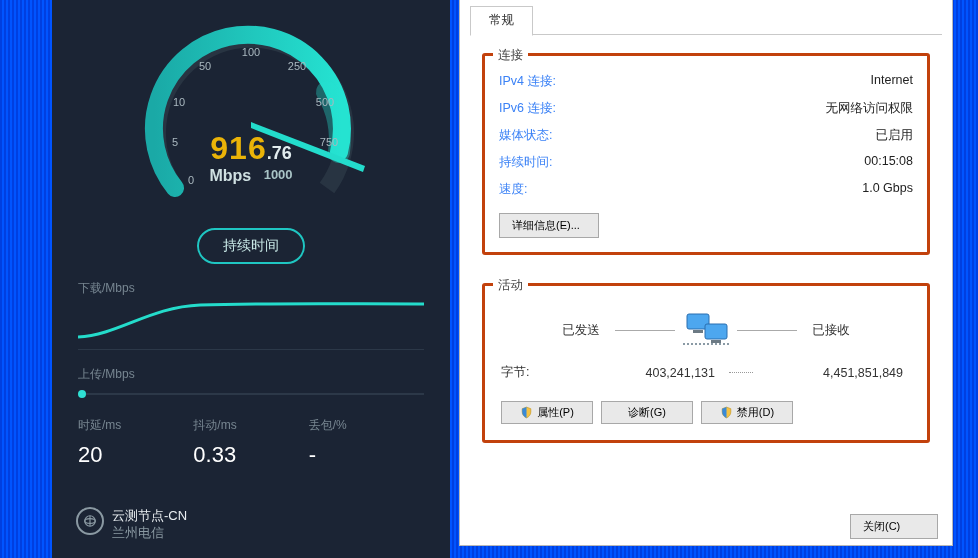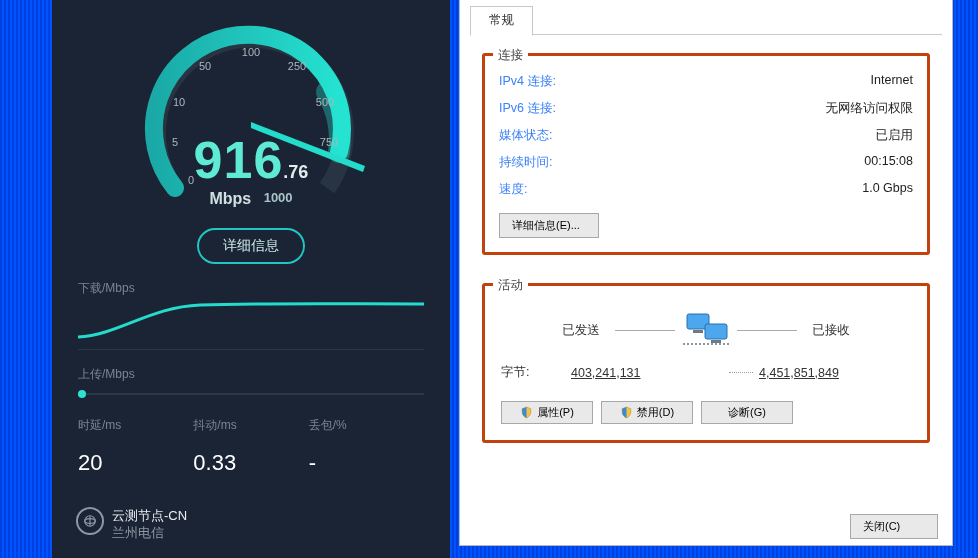--- a/index.html
+++ b/index.html
@@ -18,42 +18,42 @@
     color: #e6ecef;
     padding: 10px 26px 18px 26px;
   }
   .gauge-wrap { position: relative; width: 248px; height: 210px; margin: 2px auto 0; }
   .gauge-wrap svg { position: absolute; top: 0; left: 0; }
   .tick-lbl { position: absolute; color: #a9b7bf; font-size: 11px; transform: translate(-50%,-50%); }
   .gauge-value {
     position: absolute; left: 0; right: 0; top: 118px;
     text-align: center; font-weight: 700;
   }
-  .gauge-value .big { font-size: 52px; color: #5eead4; letter-spacing: 1px; text-align: center; }
+  .gauge-value .big { font-size: 32px; color: #eab308; letter-spacing: 1px; text-align: center; }
   .gauge-value .frac { font-size: 18px; color: #e2ecef; }
   .gauge-value .unit { font-size: 16px; color: #cfe0e2; display: inline-block; margin-top: -4px; }
   .gauge-value .thou { font-size: 13px; color: #a9c4c6; margin-left: 8px; vertical-align: 2px; }
   .btn-cancel {
     display: block; margin: 6px auto 0;
     padding: 7px 24px; border-radius: 20px;
     border: 2px solid #1fc6c2; color: #c8e8e6;
     background: transparent; font-size: 14px; cursor: pointer;
   }
 
   .sec-label { color: #778691; font-size: 12px; margin-top: 16px; }
   .divider { height: 1px; background: #2c3848; margin-top: 8px; }
   .dl-spark { position: relative; height: 44px; }
   .dl-spark svg { width: 100%; height: 44px; }
   .ul-bar { height: 2px; background: #2c3848; margin-top: 10px; position: relative; }
   .ul-bar .dot { position: absolute; left: 0; top: -3px; width: 8px; height: 8px; border-radius: 50%; background: #2fe0d3; }
 
   .metrics { display: flex; margin-top: 22px; }
   .metric { flex: 1; }
   .metric .ml { color: #778691; font-size: 12px; }
-  .metric .mv { color: #fff; font-size: 22px; margin-top: 16px; }
+  .metric .mv { color: #fff; font-size: 22px; margin-top: 8px; }
 
   .footer { position: absolute; left: 24px; right: 24px; bottom: 16px; display: flex; justify-content: space-between; align-items: flex-start; }
   .fblock { display: flex; gap: 8px; align-items: flex-start; }
   .ficon { width: 28px; height: 28px; border: 2px solid #8a99a2; border-radius: 50%; display:flex; align-items:center; justify-content:center; color:#8a99a2; font-size:13px; flex:0 0 28px;}
   .ftext { font-size: 13px; line-height: 1.35; }
   .ftext .l1 { color: #e9eef1; }
   .ftext .l2 { color: #8a99a2; }
 
   
   .nicwin {
@@ -83,21 +83,21 @@
     text-align: left;
   }
   .details-row { margin-top: 10px; }
   .activity-body { padding: 6px 2px 2px; }
   .act-top { display: flex; align-items: center; justify-content: center; gap: 4px; margin: 6px 0 2px; }
   .act-line { width: 60px; height: 1px; background: #aaa; }
   .act-lbl { color: #333; width: 60px; text-align: center; }
   .neticon { width: 54px; height: 40px; display:flex; align-items:center; justify-content:center; }
   .bytes-row { display: flex; align-items: center; margin-top: 14px; }
   .bytes-row .k { width: 70px; }
-  .bytes-row .cell { flex: 1; text-align: left; padding-right: 8px; text-decoration: underline; }
+  .bytes-row .cell { flex: 1; text-align: right; padding-right: 8px; }
   .bytes-row .sep { width: 24px; border-top: 1px dotted #999; height: 0; margin: 0 6px; align-self: center; }
   .btnrow { display: flex; gap: 8px; margin-top: 20px; }
   .btnrow .winbtn { min-width: 92px; padding: 3px 16px; display:flex; align-items:center; justify-content:center; gap:4px;}
   .shield { width:13px; height:13px; }
   .closebar { position: absolute; right: 14px; bottom: 6px; }
 
 </style>
 </head>
 <body>
 
@@ -130,21 +130,21 @@
     <span class="tick-lbl" style="left:198px; top:90px">500</span>
     <span class="tick-lbl" style="left:202px; top:130px">750</span>
 
     <div class="gauge-value">
       <span class="big">916</span><span class="frac">.76</span><br>
       <span class="unit">Mbps</span>
       <span class="thou">1000</span>
     </div>
   </div>
 
-  <button class="btn-cancel">详细信息</button>
+  <button class="btn-cancel">持续时间</button>
 
   <div class="sec-label">下载/Mbps</div>
   <div class="dl-spark">
     <svg viewBox="0 0 340 44" preserveAspectRatio="none">
       <path d="M0 40 C 40 38, 70 10, 120 8 C 180 6, 260 7, 340 7" fill="none" stroke="#24dccb" stroke-width="3"></path>
     </svg>
   </div>
   <div class="divider"></div>
 
   <div class="sec-label">上传/Mbps</div>
@@ -243,29 +243,29 @@
       </div>
       <div class="btnrow">
         <button class="winbtn">
           <svg class="shield" viewBox="0 0 24 24">
               <path d="M12 2 l8 3 v6 c0 5-3.5 9-8 11 C7.5 20 4 16 4 11 V5 z" fill="#f5c242" stroke="#b88b17"></path>
               <path d="M12 2 v20 C7.5 20 4 16 4 11 V5 z" fill="#3a8ad6"></path>
             </svg>
           <span>属性(P)</span>
         </button>
         <button class="winbtn">
+          <span>诊断(G)</span>
+        </button>
+        <button class="winbtn">
           <svg class="shield" viewBox="0 0 24 24">
               <path d="M12 2 l8 3 v6 c0 5-3.5 9-8 11 C7.5 20 4 16 4 11 V5 z" fill="#f5c242" stroke="#b88b17"></path>
               <path d="M12 2 v20 C7.5 20 4 16 4 11 V5 z" fill="#3a8ad6"></path>
             </svg>
           <span>禁用(D)</span>
         </button>
-        <button class="winbtn">
-          <span>诊断(G)</span>
-        </button>
       </div>
     </div>
   </div>
 
   <div class="closebar">
     <button class="winbtn" style="min-width:88px">关闭(C)</button>
   </div>
 </div>
 
 </body></html>

